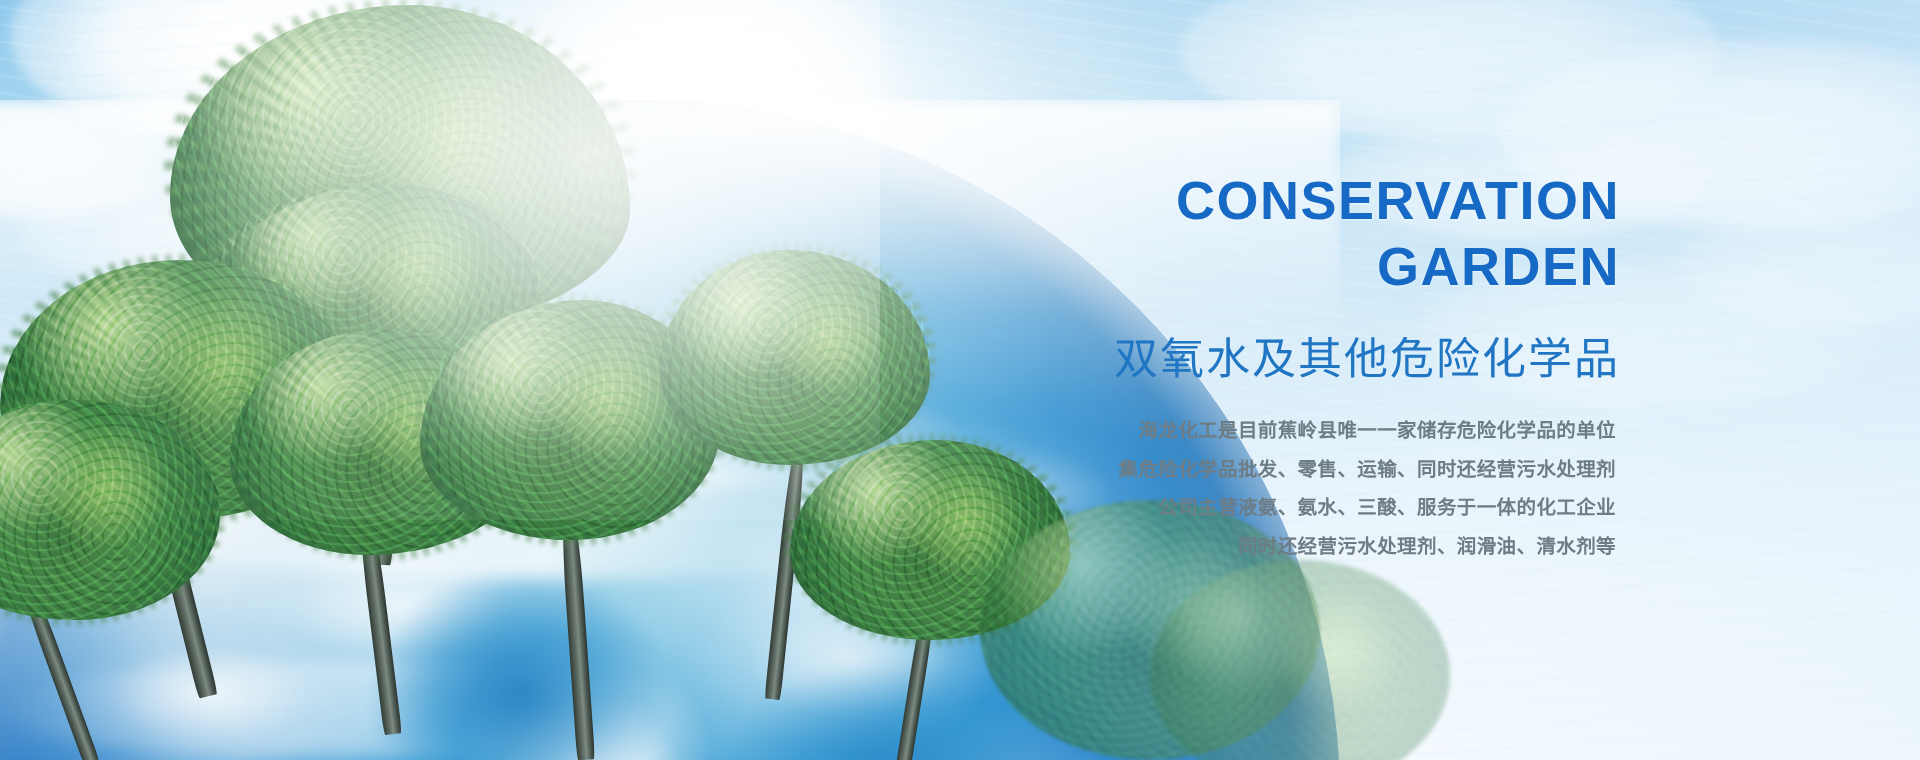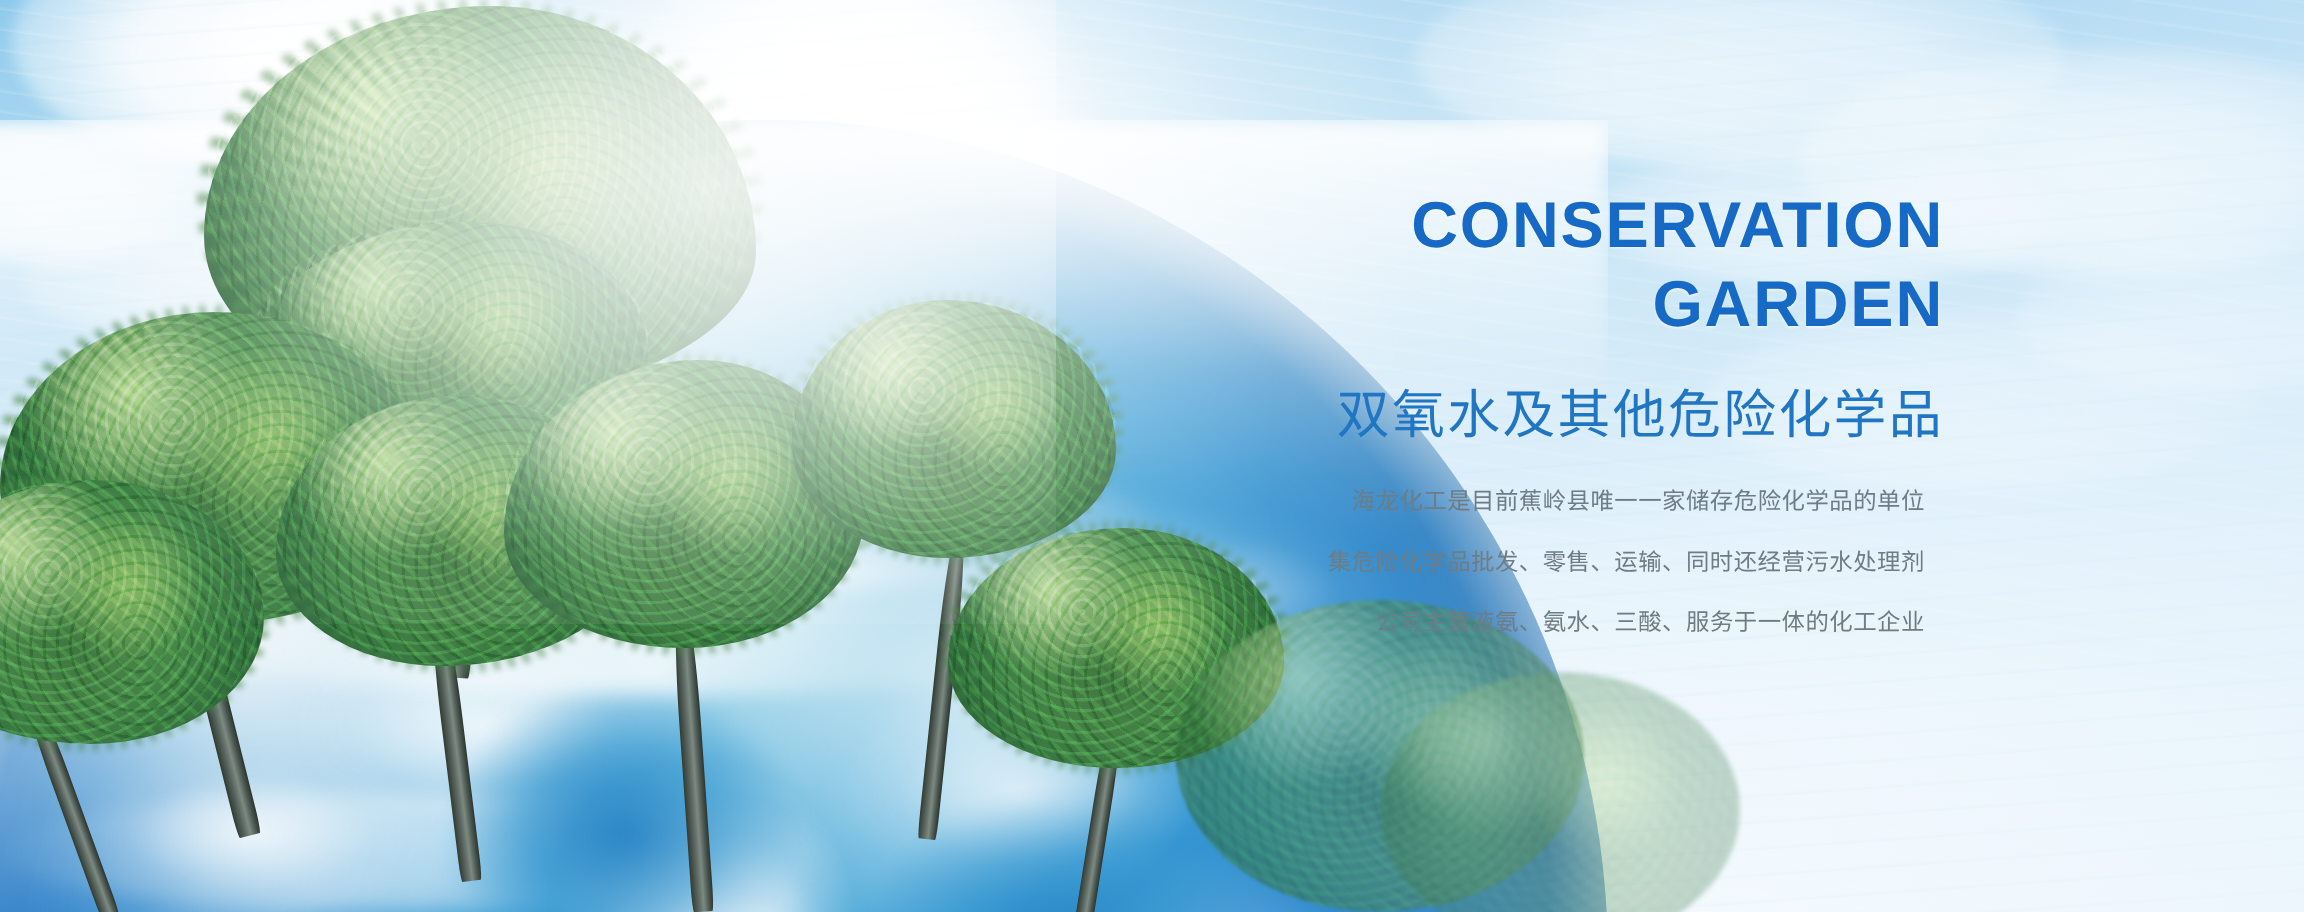--- a/index.html
+++ b/index.html
@@ -274,21 +274,21 @@
     background:
       radial-gradient(ellipse at 40% 12%, rgba(255,255,255,0.75) 0%, rgba(255,255,255,0.0) 45%),
       linear-gradient(to right, rgba(255,255,255,0.0) 55%, rgba(235,246,253,0.35) 78%, rgba(228,242,252,0.55) 100%);
     pointer-events: none;
   }
 
   
   .copy {
     position: absolute;
     right: 300px;
-    top: 156px;
+    top: 168px;
     width: 720px;
     text-align: right;
     z-index: 40;
   }
   .headline {
     font-size: 54px;
     font-weight: bold;
     letter-spacing: 1.5px;
     line-height: 1.22;
     color: #1669c4;
@@ -309,21 +309,21 @@
   }
 
   .desc {
     margin: 26px 0 0 0;
     font-size: 19.5px;
     line-height: 1.78;
     letter-spacing: 0.4px;
     color: #6e7c85;
     font-weight: 400;
   }
-  .desc p { margin: 16px; white-space: nowrap; }
+  .desc p { margin: 4px; white-space: nowrap; font-weight: bold; }
 </style>
 </head>
 <body>
 
 <div class="banner">
 
   <div class="sky"></div>
 
   <div class="cloud" style="left:10px;  top:-70px; width:420px; height:210px;"></div>
   <div class="cloud" style="left:170px; top:-30px; width:300px; height:150px;"></div>
@@ -473,17 +473,18 @@
       <span>CONSERVATION</span>
       <span class="l2">GARDEN</span>
     </h1>
 
     <h2 class="subhead">双氧水及其他危险化学品</h2>
 
     <div class="desc">
       <p>海龙化工是目前蕉岭县唯一一家储存危险化学品的单位</p>
       <p>集危险化学品批发、零售、运输、同时还经营污水处理剂</p>
       <p>公司主营液氨、氨水、三酸、服务于一体的化工企业</p>
+      <p>同时还经营污水处理剂、润滑油、清水剂等</p>
     </div>
 
   </div>
 
 </div>
 
 </body></html>

